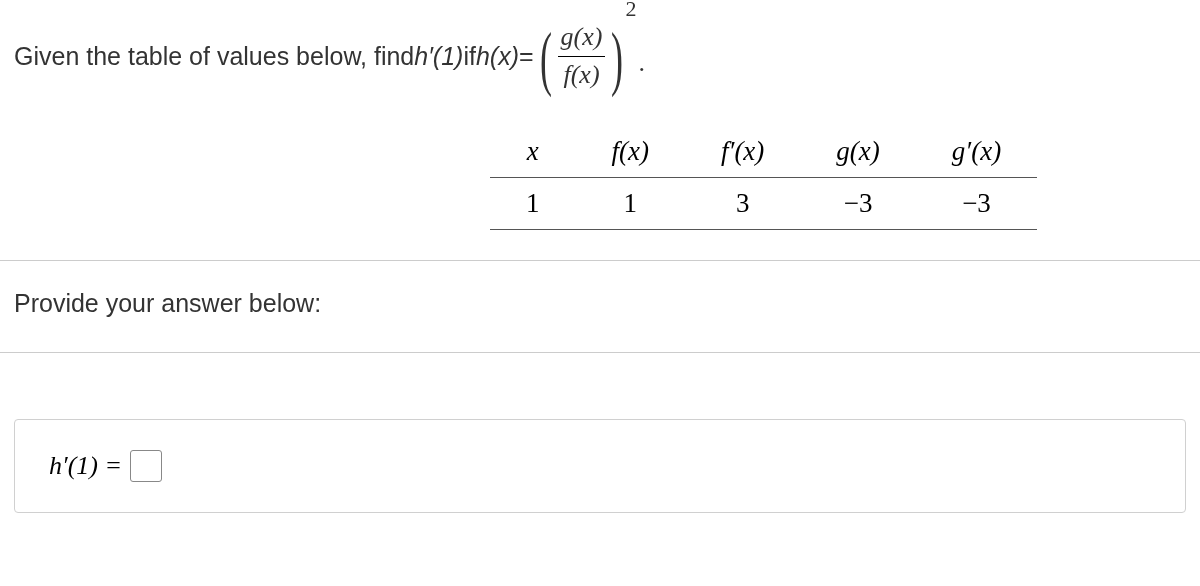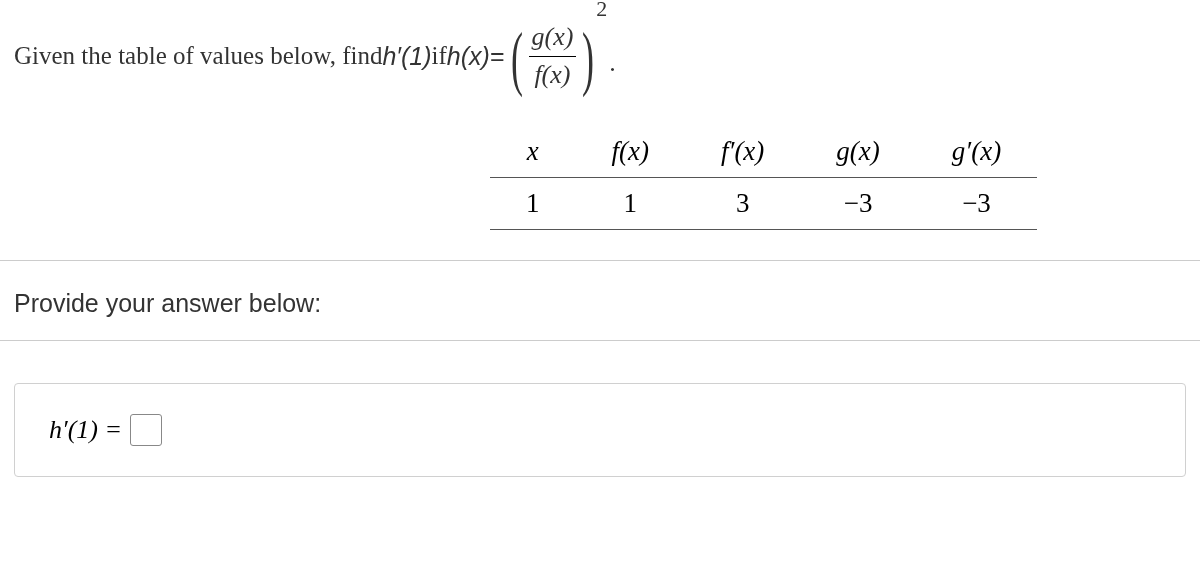--- a/index.html
+++ b/index.html
@@ -15,21 +15,21 @@
       position: relative;
     }
     .question-row {
       padding: 20px 14px 10px 14px;
       display: flex;
       align-items: center;
       font-size: 25px;
       color: #333;
     }
     .question-text {
-      font-family: Liberation Serif, serif;
+      font-family: Liberation Sans, sans-serif;
     }
     .katex {
       font-family: Liberation Sans, sans-serif;
     }
     .frac-wrap {
       display: inline-flex;
       align-items: center;
       font-family: 'Times New Roman', serif;
     }
     .paren {
@@ -88,28 +88,28 @@
     thead tr {
       border-bottom: 1.5px solid #555;
     }
     tbody tr {
       border-bottom: 1.5px solid #555;
     }
     th .ital, td .ital {
       font-style: italic;
     }
     .provide-row {
-      padding: 28px 14px 22px 14px;
+      padding: 28px 14px 34px 14px;
       font-size: 25px;
       color: #333;
       border-top: 1.5px solid #ccc;
       border-bottom: 1.5px solid #ccc;
     }
     .answer-zone {
-      margin: 42px 14px 0 14px;
+      margin: 66px 14px 0 14px;
       border: 1px solid #d0d0d0;
       border-radius: 4px;
       padding: 30px 34px;
     }
     .answer-expr {
       font-family: 'Times New Roman', serif;
       font-size: 26px;
       display: flex;
       align-items: center;
       gap: 8px;

